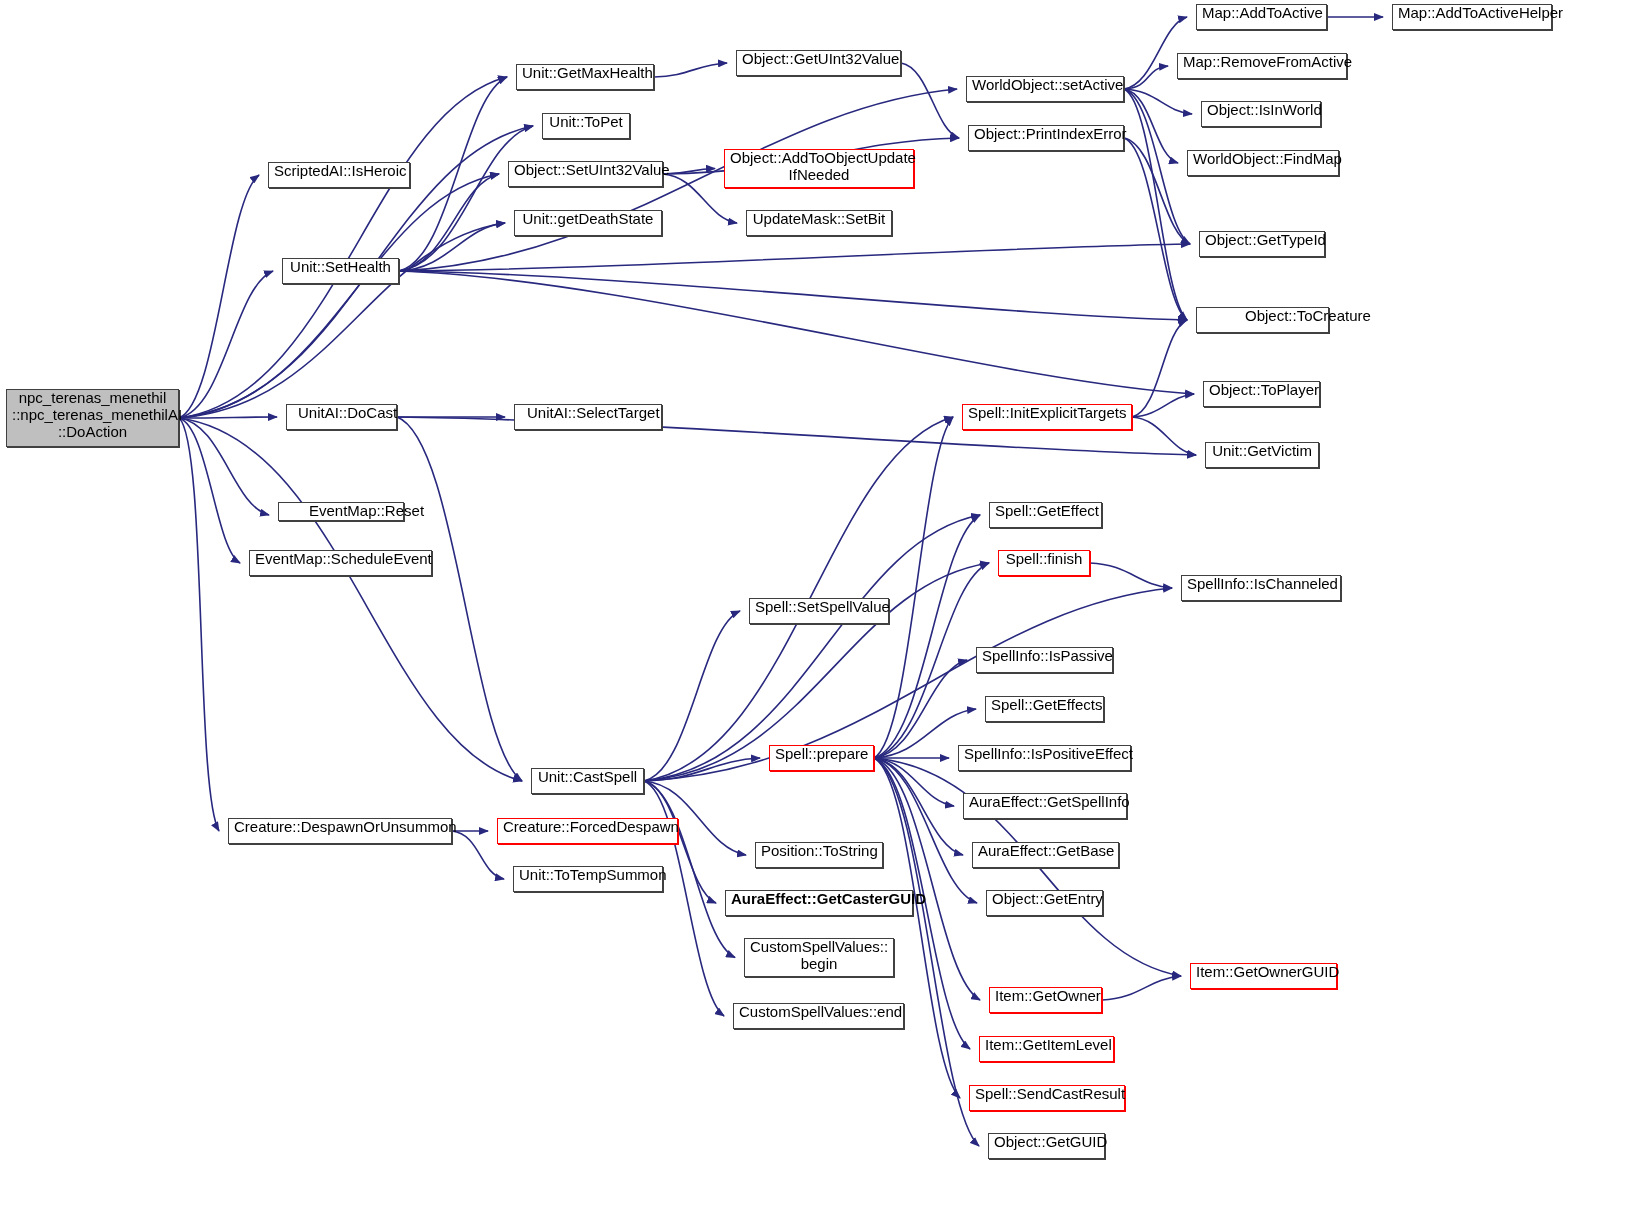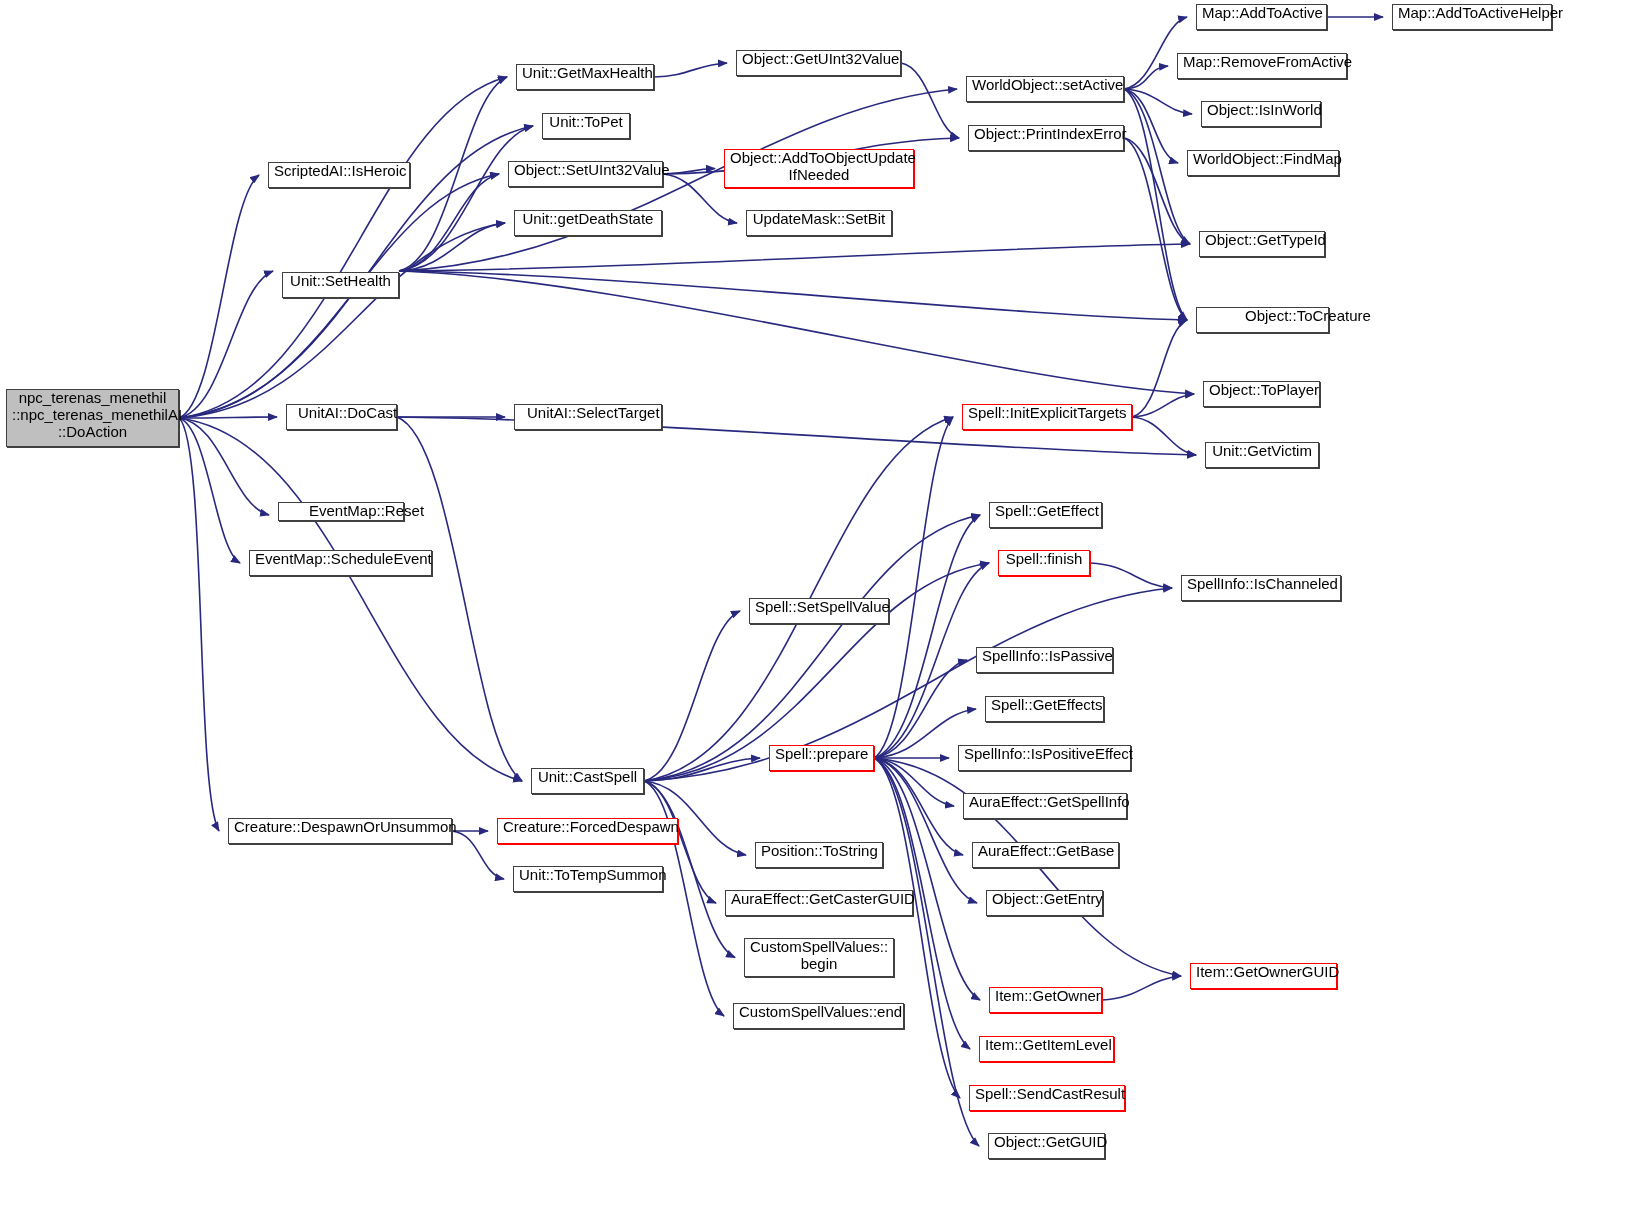--- a/index.html
+++ b/index.html
@@ -110,40 +110,40 @@
         <path d="M1090,563 C1129.36,564.5 1138.544,585.5 1172,588" marker-end="url(#ah)"></path>
         <path d="M452,831 C480,831 464.2,831 488,831" marker-end="url(#ah)"></path>
         <path d="M452,831 C480,833.88 480.2,874.2 504,879" marker-end="url(#ah)"></path>
       </g>
   </svg>
   <div id="node-layer">
       <div class="node root" style="left: 6px; top: 389px; width: 173px; height: 58px;"><span>npc_terenas_menethil
 ::npc_terenas_menethilAI
 ::DoAction</span></div>
       <div class="node" style="left: 268px; top: 162px; width: 142px; height: 26px;"><span>ScriptedAI::IsHeroic</span></div>
-      <div class="node" style="left: 282px; top: 272px; width: 117px; height: 26px;"><span>Unit::SetHealth</span></div>
+      <div class="node" style="left: 282px; top: 258px; width: 117px; height: 26px;"><span>Unit::SetHealth</span></div>
       <div class="node" style="left: 286px; top: 404px; width: 111px; height: 26px; padding-left: 11px;"><span>UnitAI::DoCast</span></div>
       <div class="node" style="left: 278px; top: 502px; width: 126px; height: 19px; padding-left: 30px;"><span>EventMap::Reset</span></div>
       <div class="node" style="left: 249px; top: 550px; width: 183px; height: 26px;"><span>EventMap::ScheduleEvent</span></div>
       <div class="node" style="left: 228px; top: 818px; width: 224px; height: 26px;"><span>Creature::DespawnOrUnsummon</span></div>
       <div class="node" style="left: 516px; top: 64px; width: 138px; height: 26px;"><span>Unit::GetMaxHealth</span></div>
       <div class="node" style="left: 542px; top: 113px; width: 88px; height: 26px;"><span>Unit::ToPet</span></div>
       <div class="node" style="left: 508px; top: 161px; width: 155px; height: 26px;"><span>Object::SetUInt32Value</span></div>
       <div class="node" style="left: 514px; top: 210px; width: 148px; height: 26px;"><span>Unit::getDeathState</span></div>
       <div class="node" style="left: 514px; top: 404px; width: 148px; height: 26px; padding-left: 12px;"><span>UnitAI::SelectTarget</span></div>
       <div class="node" style="left: 531px; top: 768px; width: 113px; height: 26px;"><span>Unit::CastSpell</span></div>
       <div class="node red" style="left: 497px; top: 818px; width: 181px; height: 26px;"><span>Creature::ForcedDespawn</span></div>
       <div class="node" style="left: 513px; top: 866px; width: 150px; height: 26px;"><span>Unit::ToTempSummon</span></div>
       <div class="node" style="left: 736px; top: 50px; width: 165px; height: 26px;"><span>Object::GetUInt32Value</span></div>
       <div class="node red" style="left: 724px; top: 149px; width: 190px; height: 39px;"><span>Object::AddToObjectUpdate
 IfNeeded</span></div>
       <div class="node" style="left: 746px; top: 210px; width: 146px; height: 26px;"><span>UpdateMask::SetBit</span></div>
       <div class="node" style="left: 749px; top: 598px; width: 140px; height: 26px;"><span>Spell::SetSpellValue</span></div>
       <div class="node" style="left: 755px; top: 842px; width: 128px; height: 26px;"><span>Position::ToString</span></div>
-      <div class="node" style="left: 725px; top: 890px; width: 188px; height: 26px;"><span>AuraEffect::GetCasterGUID</span></div>
+      <div class="node" style="left: 725px; top: 890px; width: 188px; height: 26px; font-weight: bold;"><span>AuraEffect::GetCasterGUID</span></div>
       <div class="node" style="left: 744px; top: 938px; width: 150px; height: 39px;"><span>CustomSpellValues::
 begin</span></div>
       <div class="node" style="left: 733px; top: 1003px; width: 171px; height: 26px;"><span>CustomSpellValues::end</span></div>
       <div class="node" style="left: 966px; top: 76px; width: 158px; height: 26px;"><span>WorldObject::setActive</span></div>
       <div class="node" style="left: 968px; top: 125px; width: 156px; height: 26px;"><span>Object::PrintIndexError</span></div>
       <div class="node red" style="left: 962px; top: 404px; width: 170px; height: 26px;"><span>Spell::InitExplicitTargets</span></div>
       <div class="node" style="left: 989px; top: 502px; width: 113px; height: 26px;"><span>Spell::GetEffect</span></div>
       <div class="node red" style="left: 998px; top: 550px; width: 92px; height: 26px;"><span>Spell::finish</span></div>
       <div class="node" style="left: 976px; top: 647px; width: 137px; height: 26px;"><span>SpellInfo::IsPassive</span></div>
       <div class="node" style="left: 985px; top: 696px; width: 119px; height: 26px;"><span>Spell::GetEffects</span></div>

